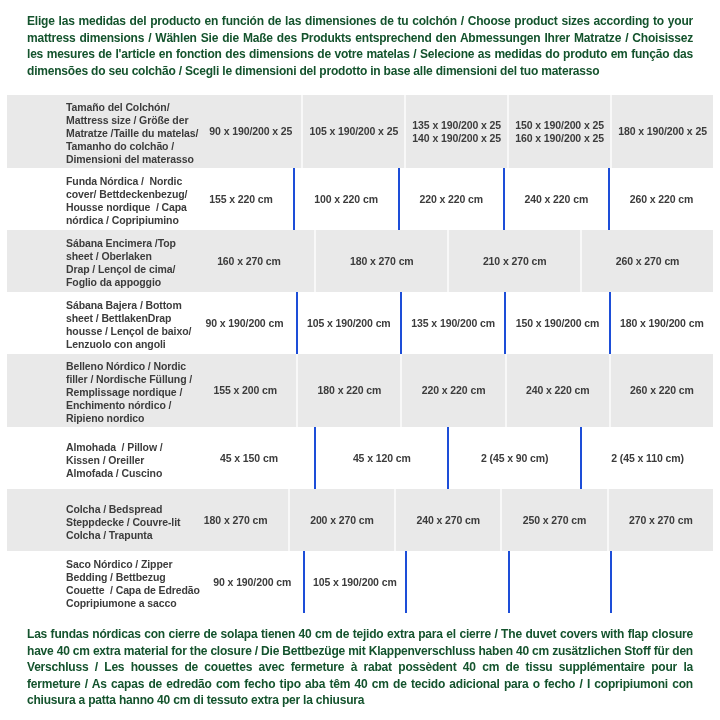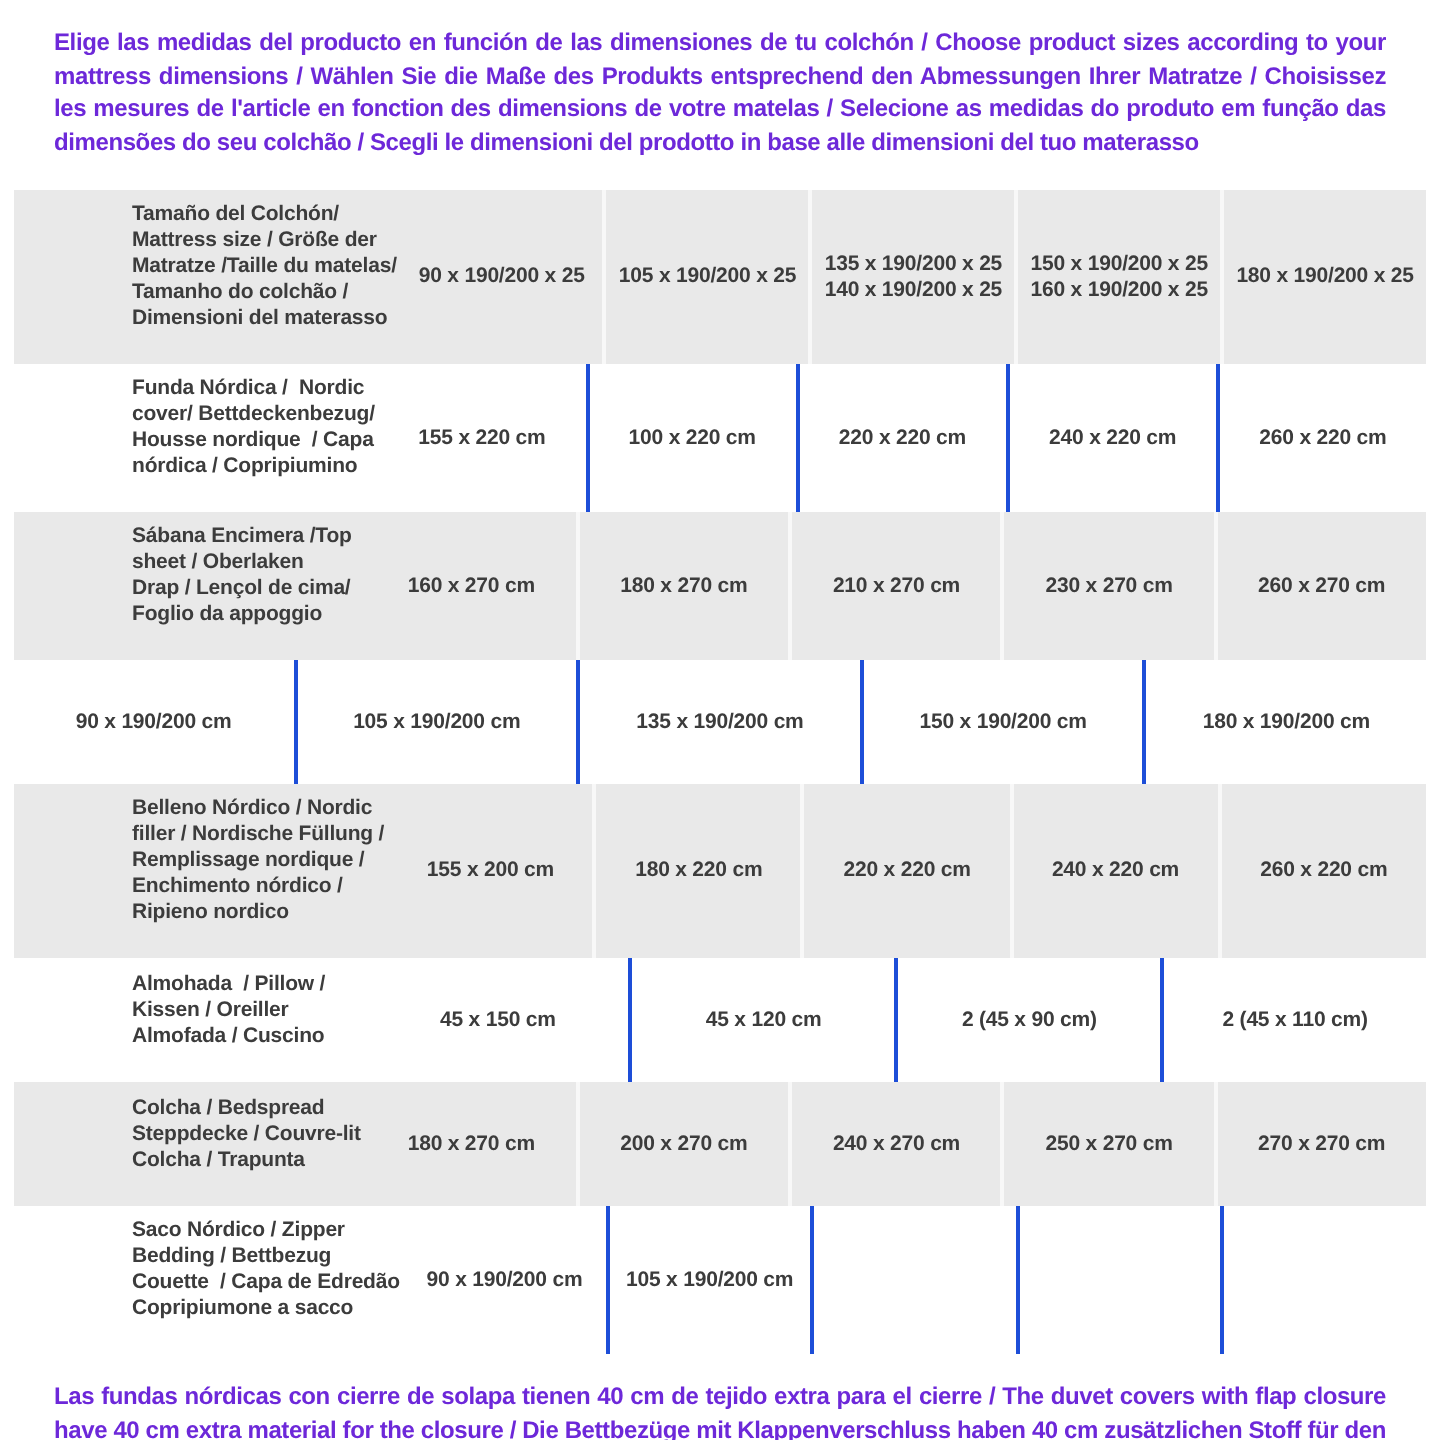--- a/index.html
+++ b/index.html
@@ -4,31 +4,31 @@
 <style>
   html,body{margin:0;padding:0;background:#ffffff;}
   .page{
     width:720px;height:720px;box-sizing:border-box;
     padding-top:13px;background:#ffffff;
     font-family:"Liberation Sans",sans-serif;font-weight:bold;color:#333333;
     overflow:hidden;
   }
   .intro,.note{
     margin:0 27px;font-size:12px;line-height:16.5px;
-    text-align:justify;letter-spacing:-0.2px;color:#6d28d9;
+    text-align:justify;letter-spacing:-0.2px;color:#14532d;
   }
   .intro{margin-bottom:16px;}
   .note{margin-top:13px;}
   .size-table{margin:0 7px;}
   .row{display:flex;align-items:stretch;min-height:62px;}
   .row.stripe{background:#e9e9e9;}
   .cell{box-sizing:border-box;font-size:10.5px;line-height:13px;color:#3c3c3c;}
   .label{
     flex:0 0 25%;display:flex;align-items:center;
-    padding:6px 2px 16px 59px;white-space:pre;letter-spacing:-0.1px;
+    padding:6px 2px 2px 59px;white-space:pre;letter-spacing:-0.1px;
   }
   .val{
     flex:1;display:flex;align-items:center;justify-content:center;
     text-align:center;white-space:pre-line;padding:6px 2px;letter-spacing:-0.1px;
   }
   .row .val + .val{border-left:2px solid #1d4ed8;}
   .row.stripe .val + .val{border-left:2px solid #f8f8f8;}
 </style>
 </head>
 <body>
@@ -64,25 +64,28 @@
   </div>
 
   <div class="row stripe">
     <div class="cell label">Sábana Encimera /Top
 sheet / Oberlaken
 Drap / Lençol de cima/
 Foglio da appoggio</div>
     <div class="cell val">160 x 270 cm</div>
     <div class="cell val">180 x 270 cm</div>
     <div class="cell val">210 x 270 cm</div>
-    <div class="cell val">230 x 270 cm</div>
     <div class="cell val">260 x 270 cm</div>
   </div>
 
   <div class="row">
+    <div class="cell label">Sábana Bajera / Bottom
+sheet / BettlakenDrap
+housse / Lençol de baixo/
+Lenzuolo con angoli</div>
     <div class="cell val">90 x 190/200 cm</div>
     <div class="cell val">105 x 190/200 cm</div>
     <div class="cell val">135 x 190/200 cm</div>
     <div class="cell val">150 x 190/200 cm</div>
     <div class="cell val">180 x 190/200 cm</div>
   </div>
 
   <div class="row stripe">
     <div class="cell label">Belleno Nórdico / Nordic
 filler / Nordische Füllung /

